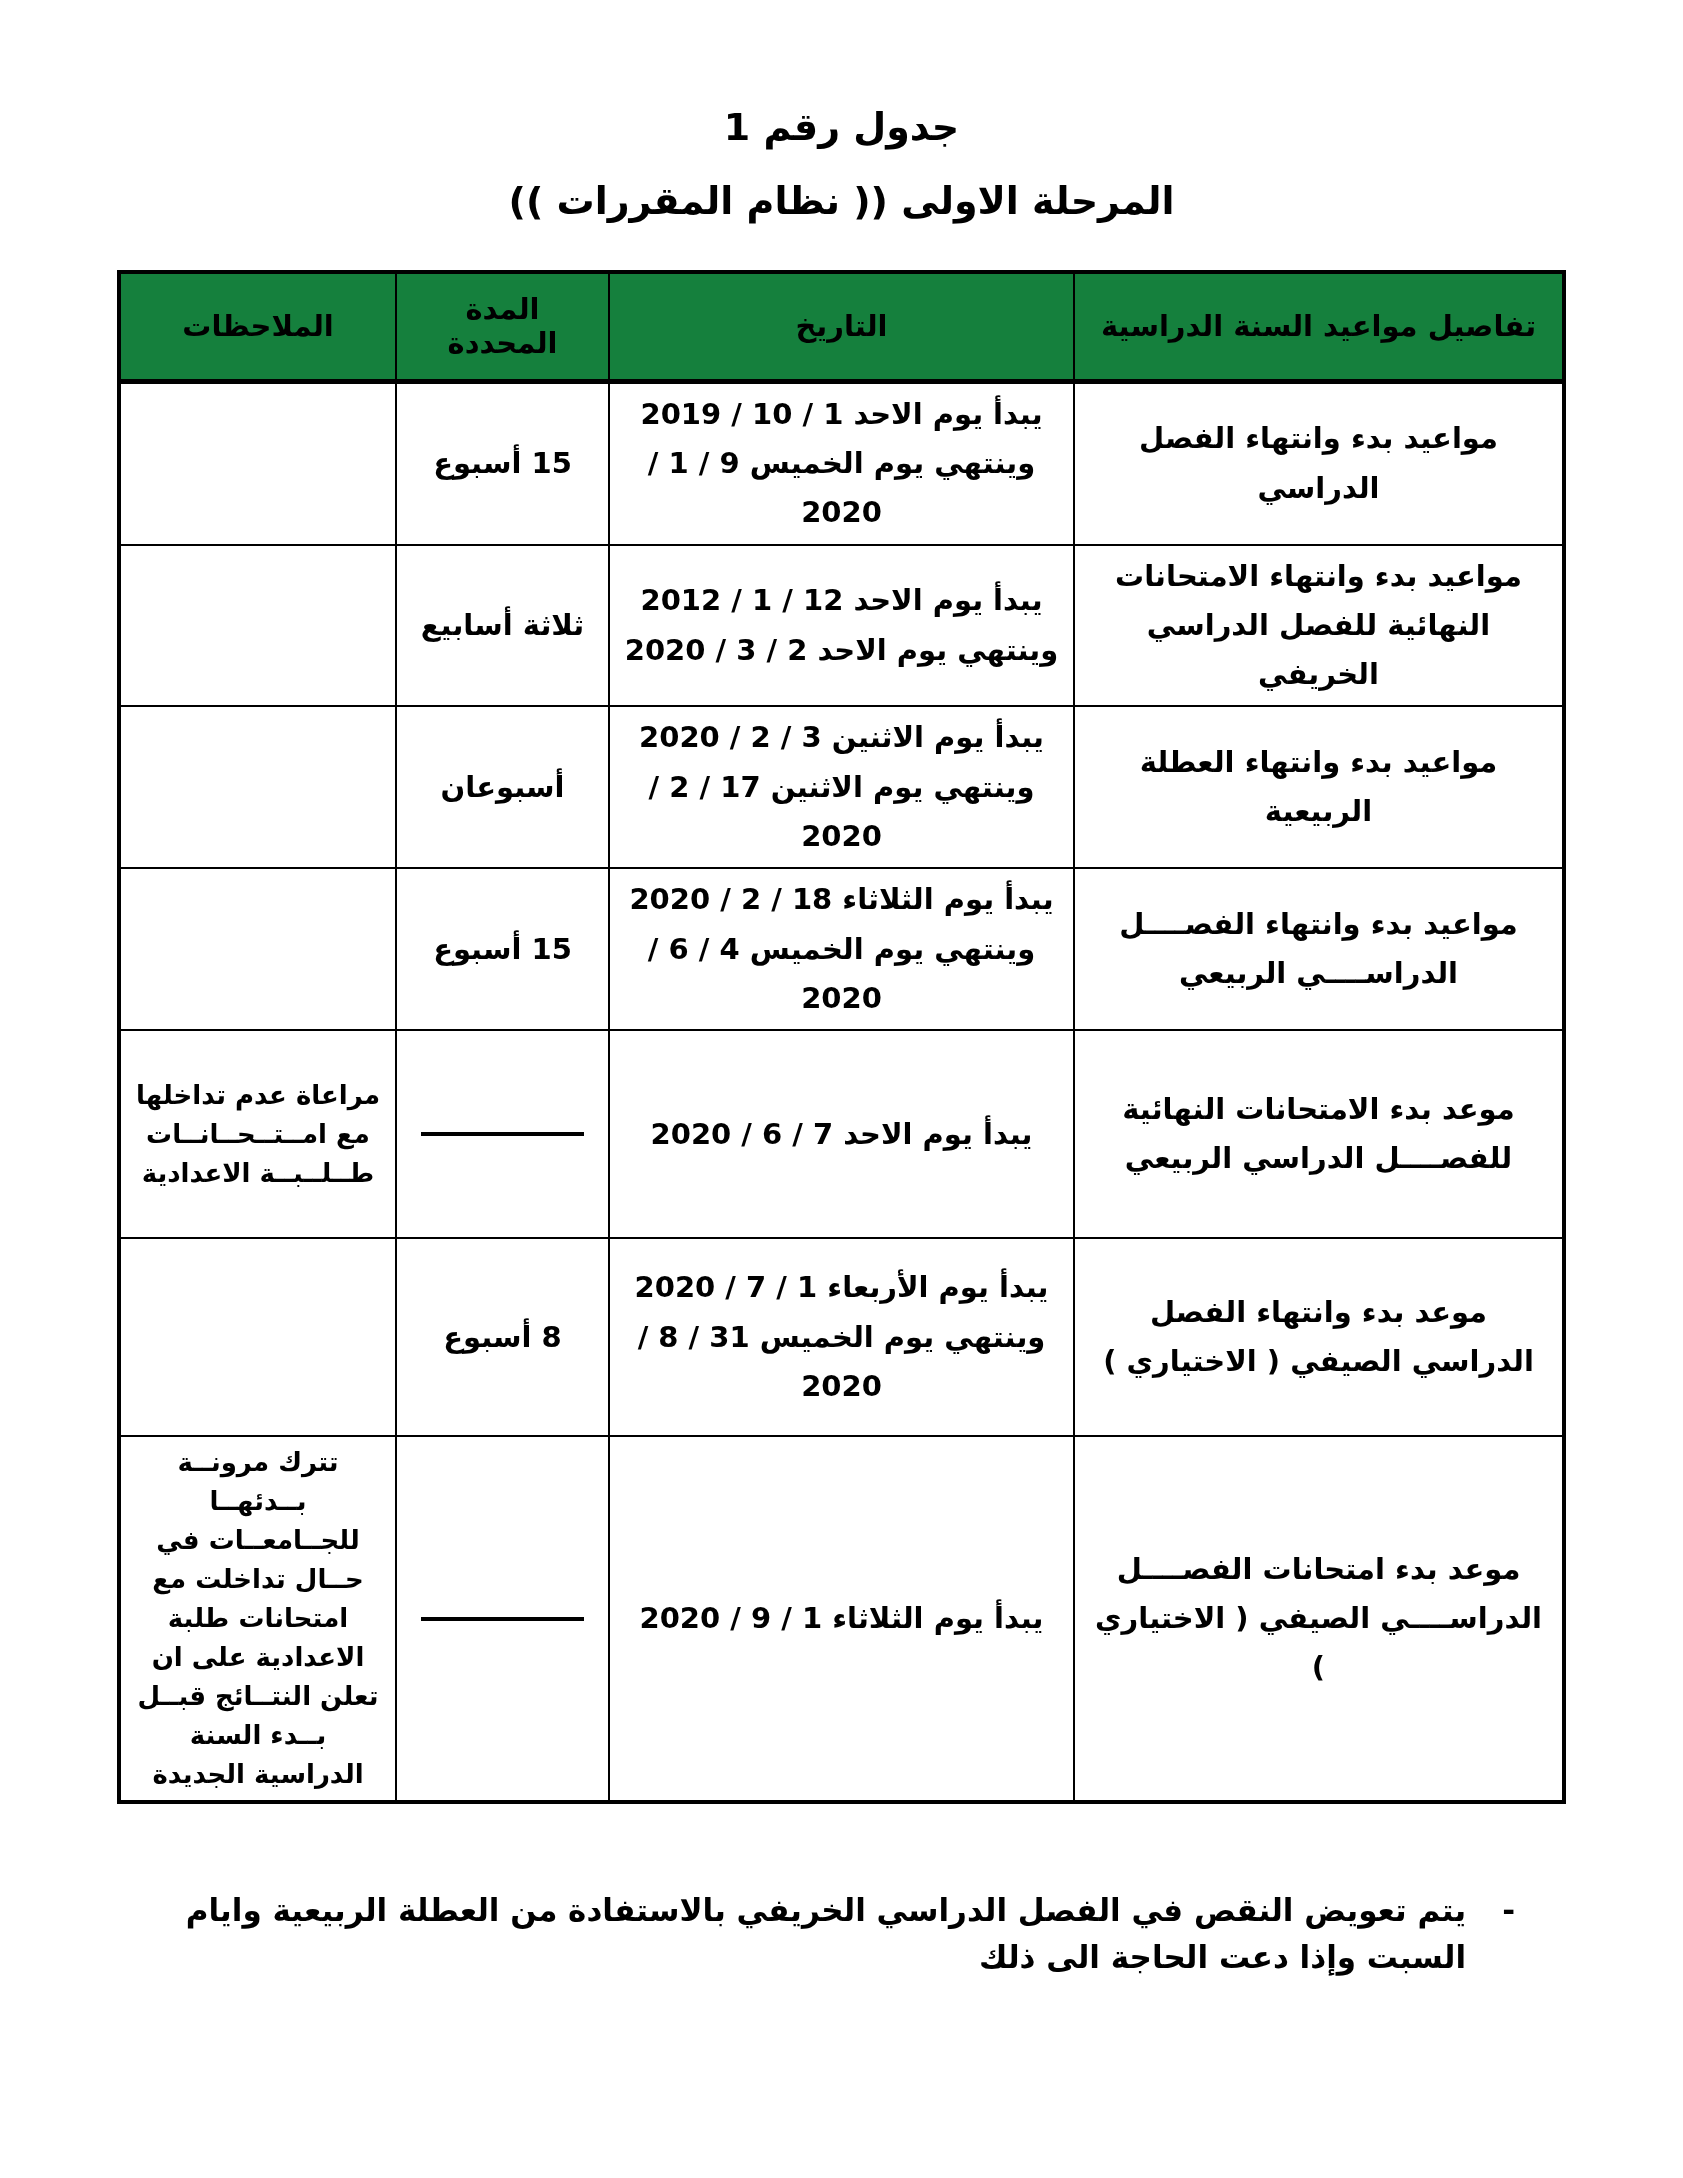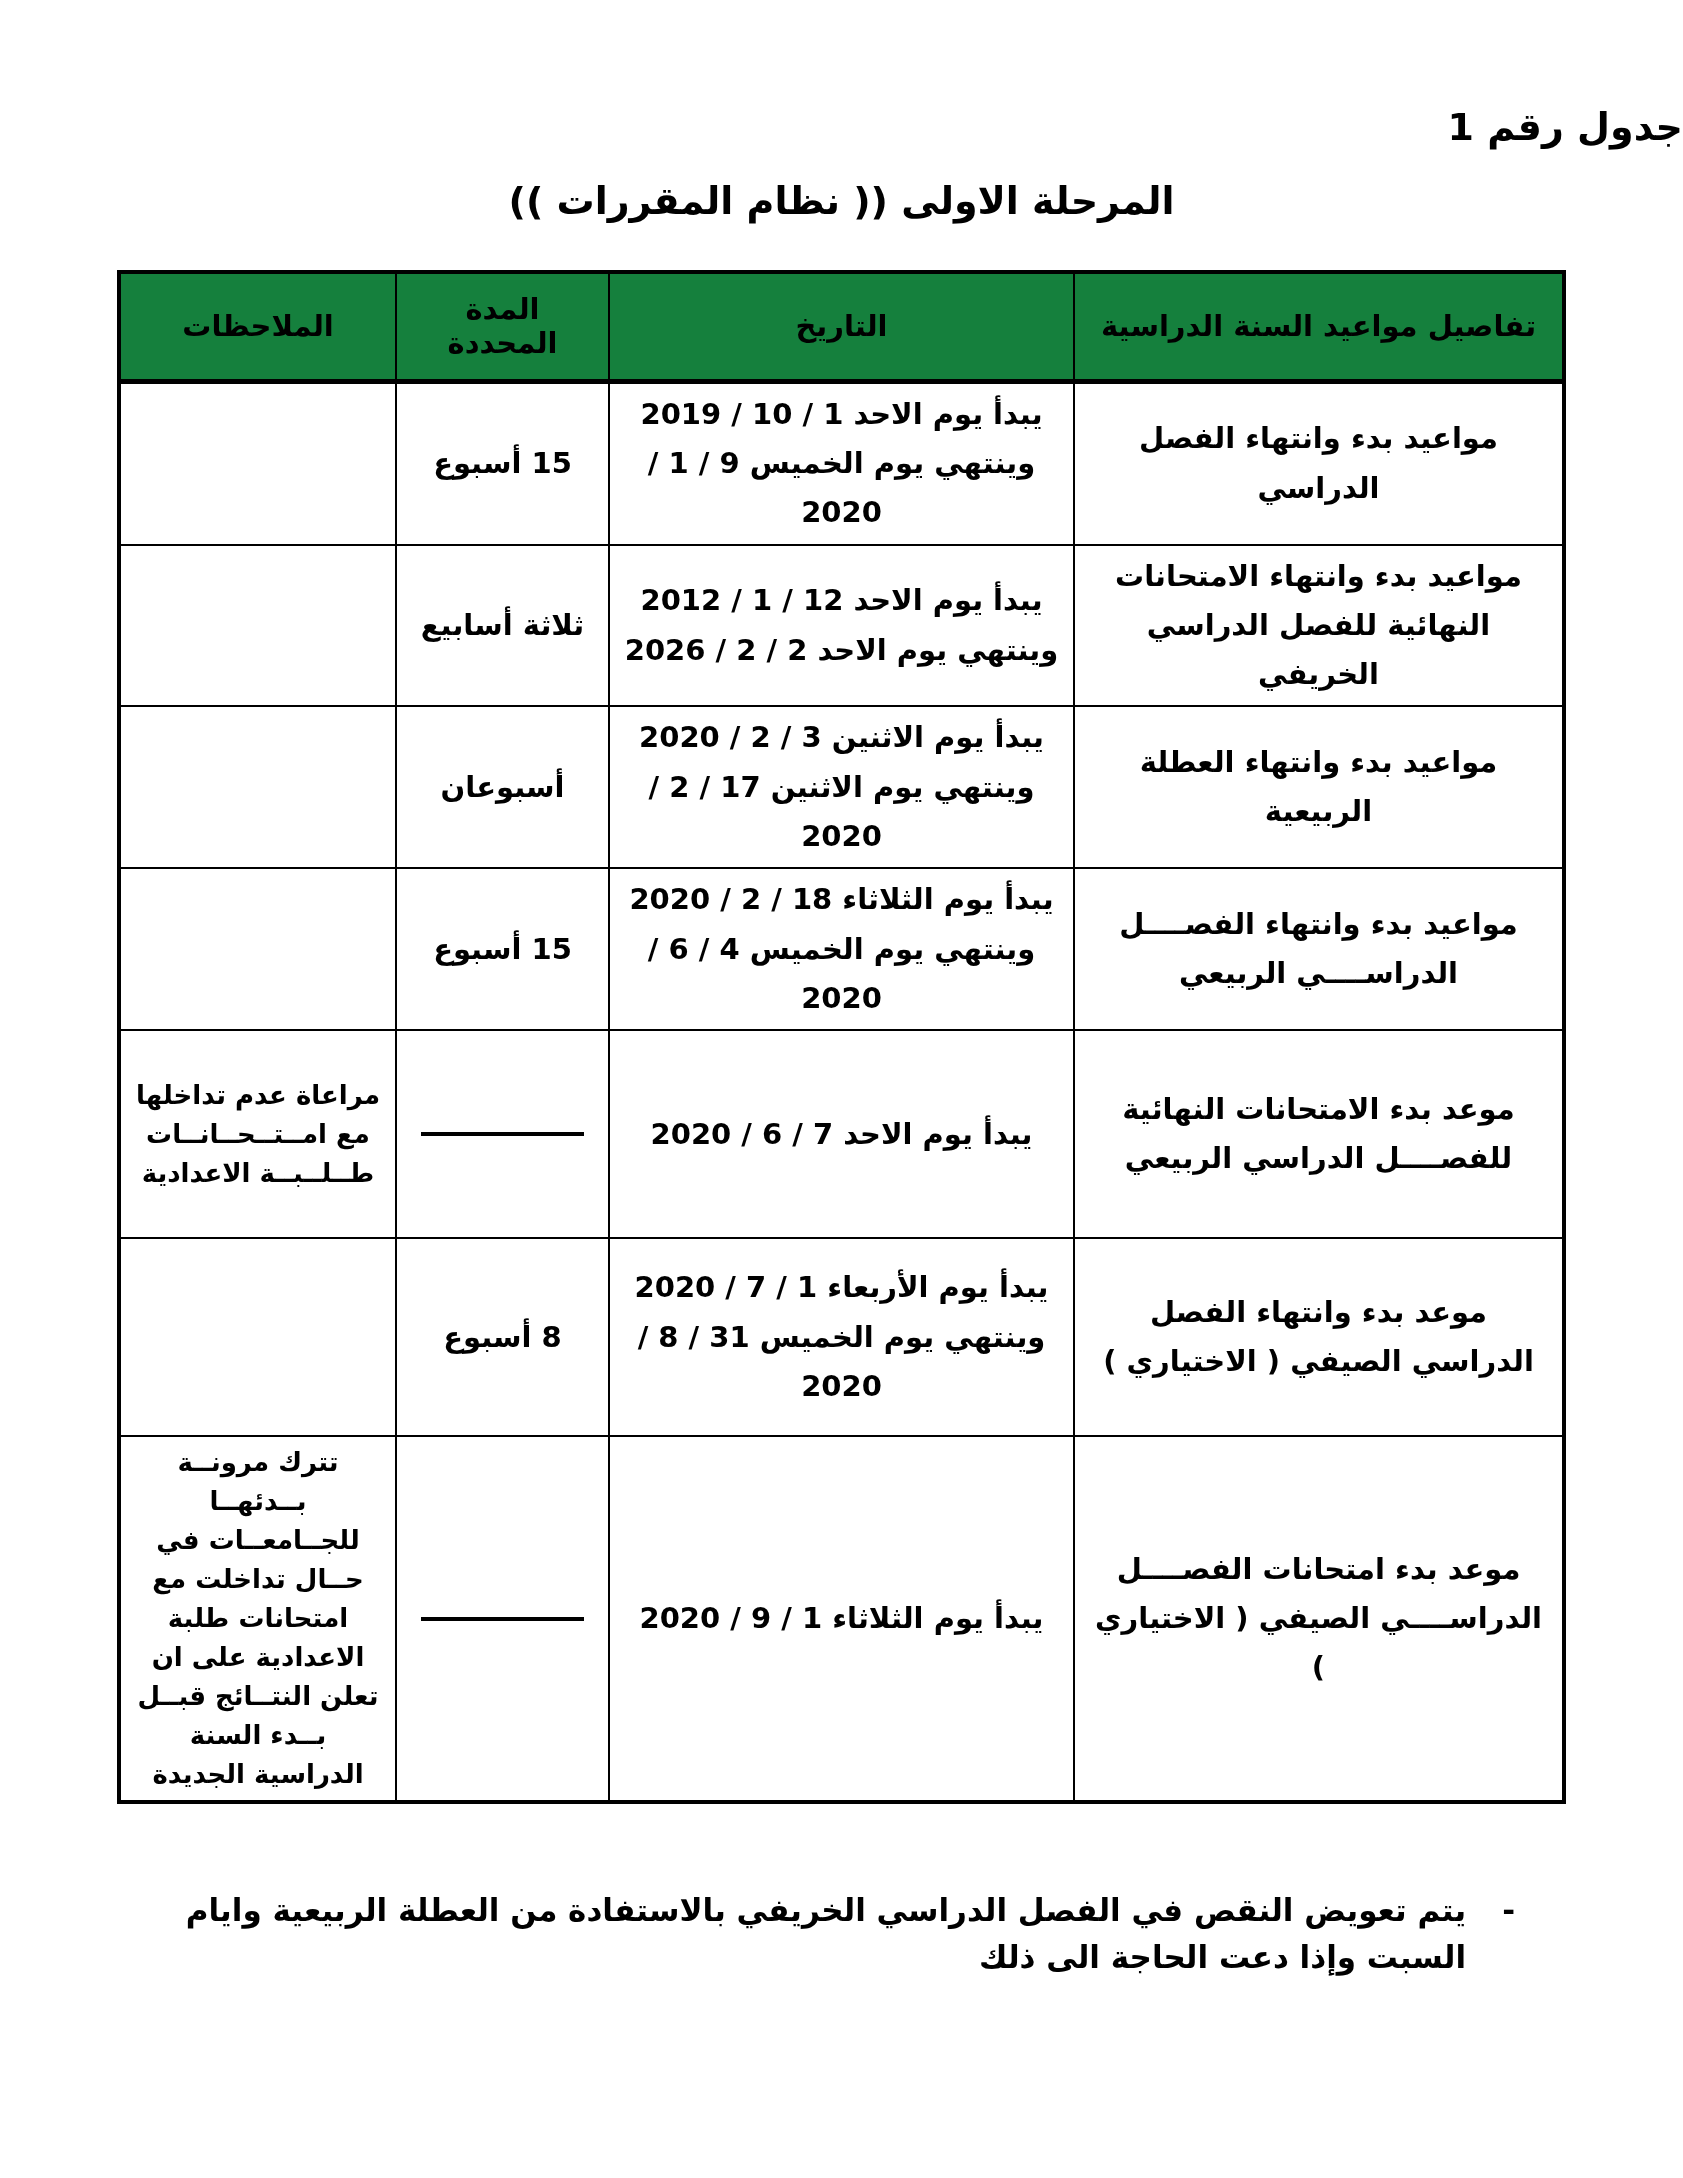--- a/index.html
+++ b/index.html
@@ -8,20 +8,21 @@
     width:1683px;height:2178px;
     margin:0 auto;
     background:#ffffff;
     font-family:"DejaVu Sans",sans-serif;
     font-weight:bold;
     color:#000;
     overflow:hidden;
   }
   .title{
     padding-top:105px;
+    text-align:center;
     direction:rtl;
     font-size:38px;
     line-height:1.2;
   }
   .subtitle{
     margin-top:28px;
     text-align:center;
     direction:rtl;
     font-size:38px;
     line-height:1.2;
@@ -112,21 +113,21 @@
           <div>يبدأ يوم الاحد 1 / 10 / 2019</div>
           <div>وينتهي يوم الخميس 9 / 1 / 2020</div>
         </td>
         <td class="duration">15 أسبوع</td>
         <td class="notes"></td>
       </tr>
       <tr class="r2">
         <td class="details">مواعيد بدء وانتهاء الامتحانات النهائية للفصل الدراسي الخريفي</td>
         <td class="date">
           <div>يبدأ يوم الاحد 12 / 1 / 2012</div>
-          <div>وينتهي يوم الاحد 2 / 2 / 2026</div>
+          <div>وينتهي يوم الاحد 2 / 3 / 2020</div>
         </td>
         <td class="duration">ثلاثة أسابيع</td>
         <td class="notes"></td>
       </tr>
       <tr class="r3">
         <td class="details">مواعيد بدء وانتهاء العطلة الربيعية</td>
         <td class="date">
           <div>يبدأ يوم الاثنين 3 / 2 / 2020</div>
           <div>وينتهي يوم الاثنين 17 / 2 / 2020</div>
         </td>

